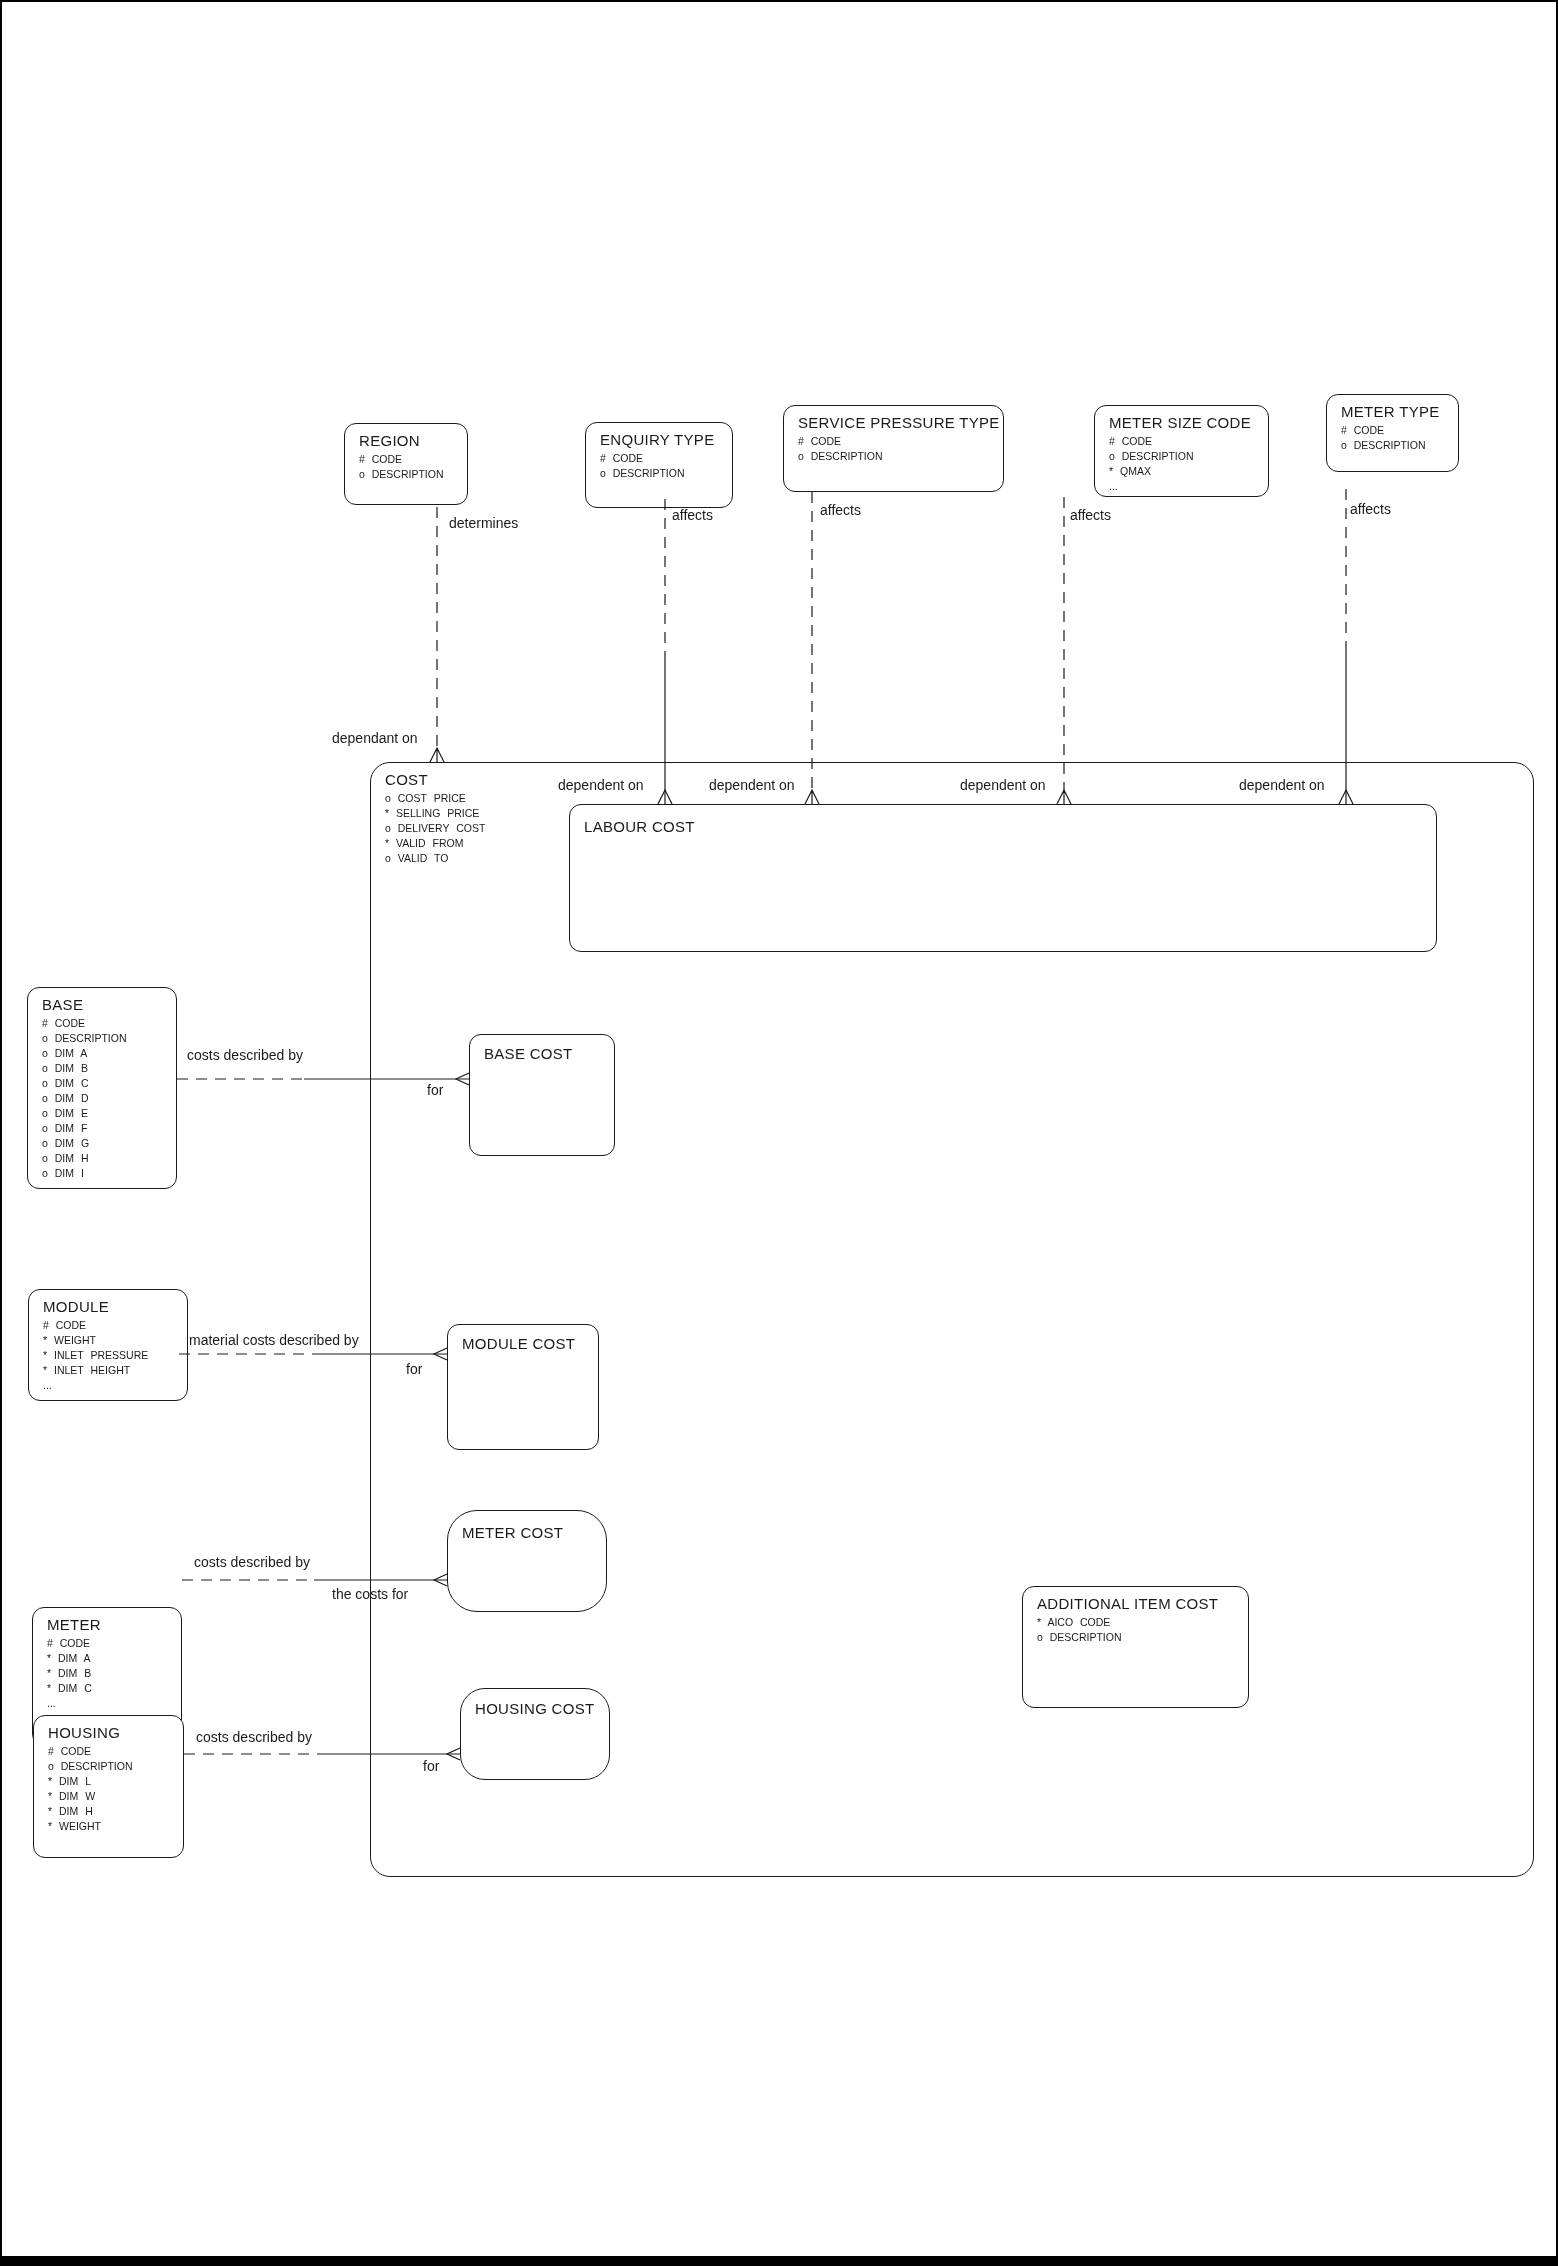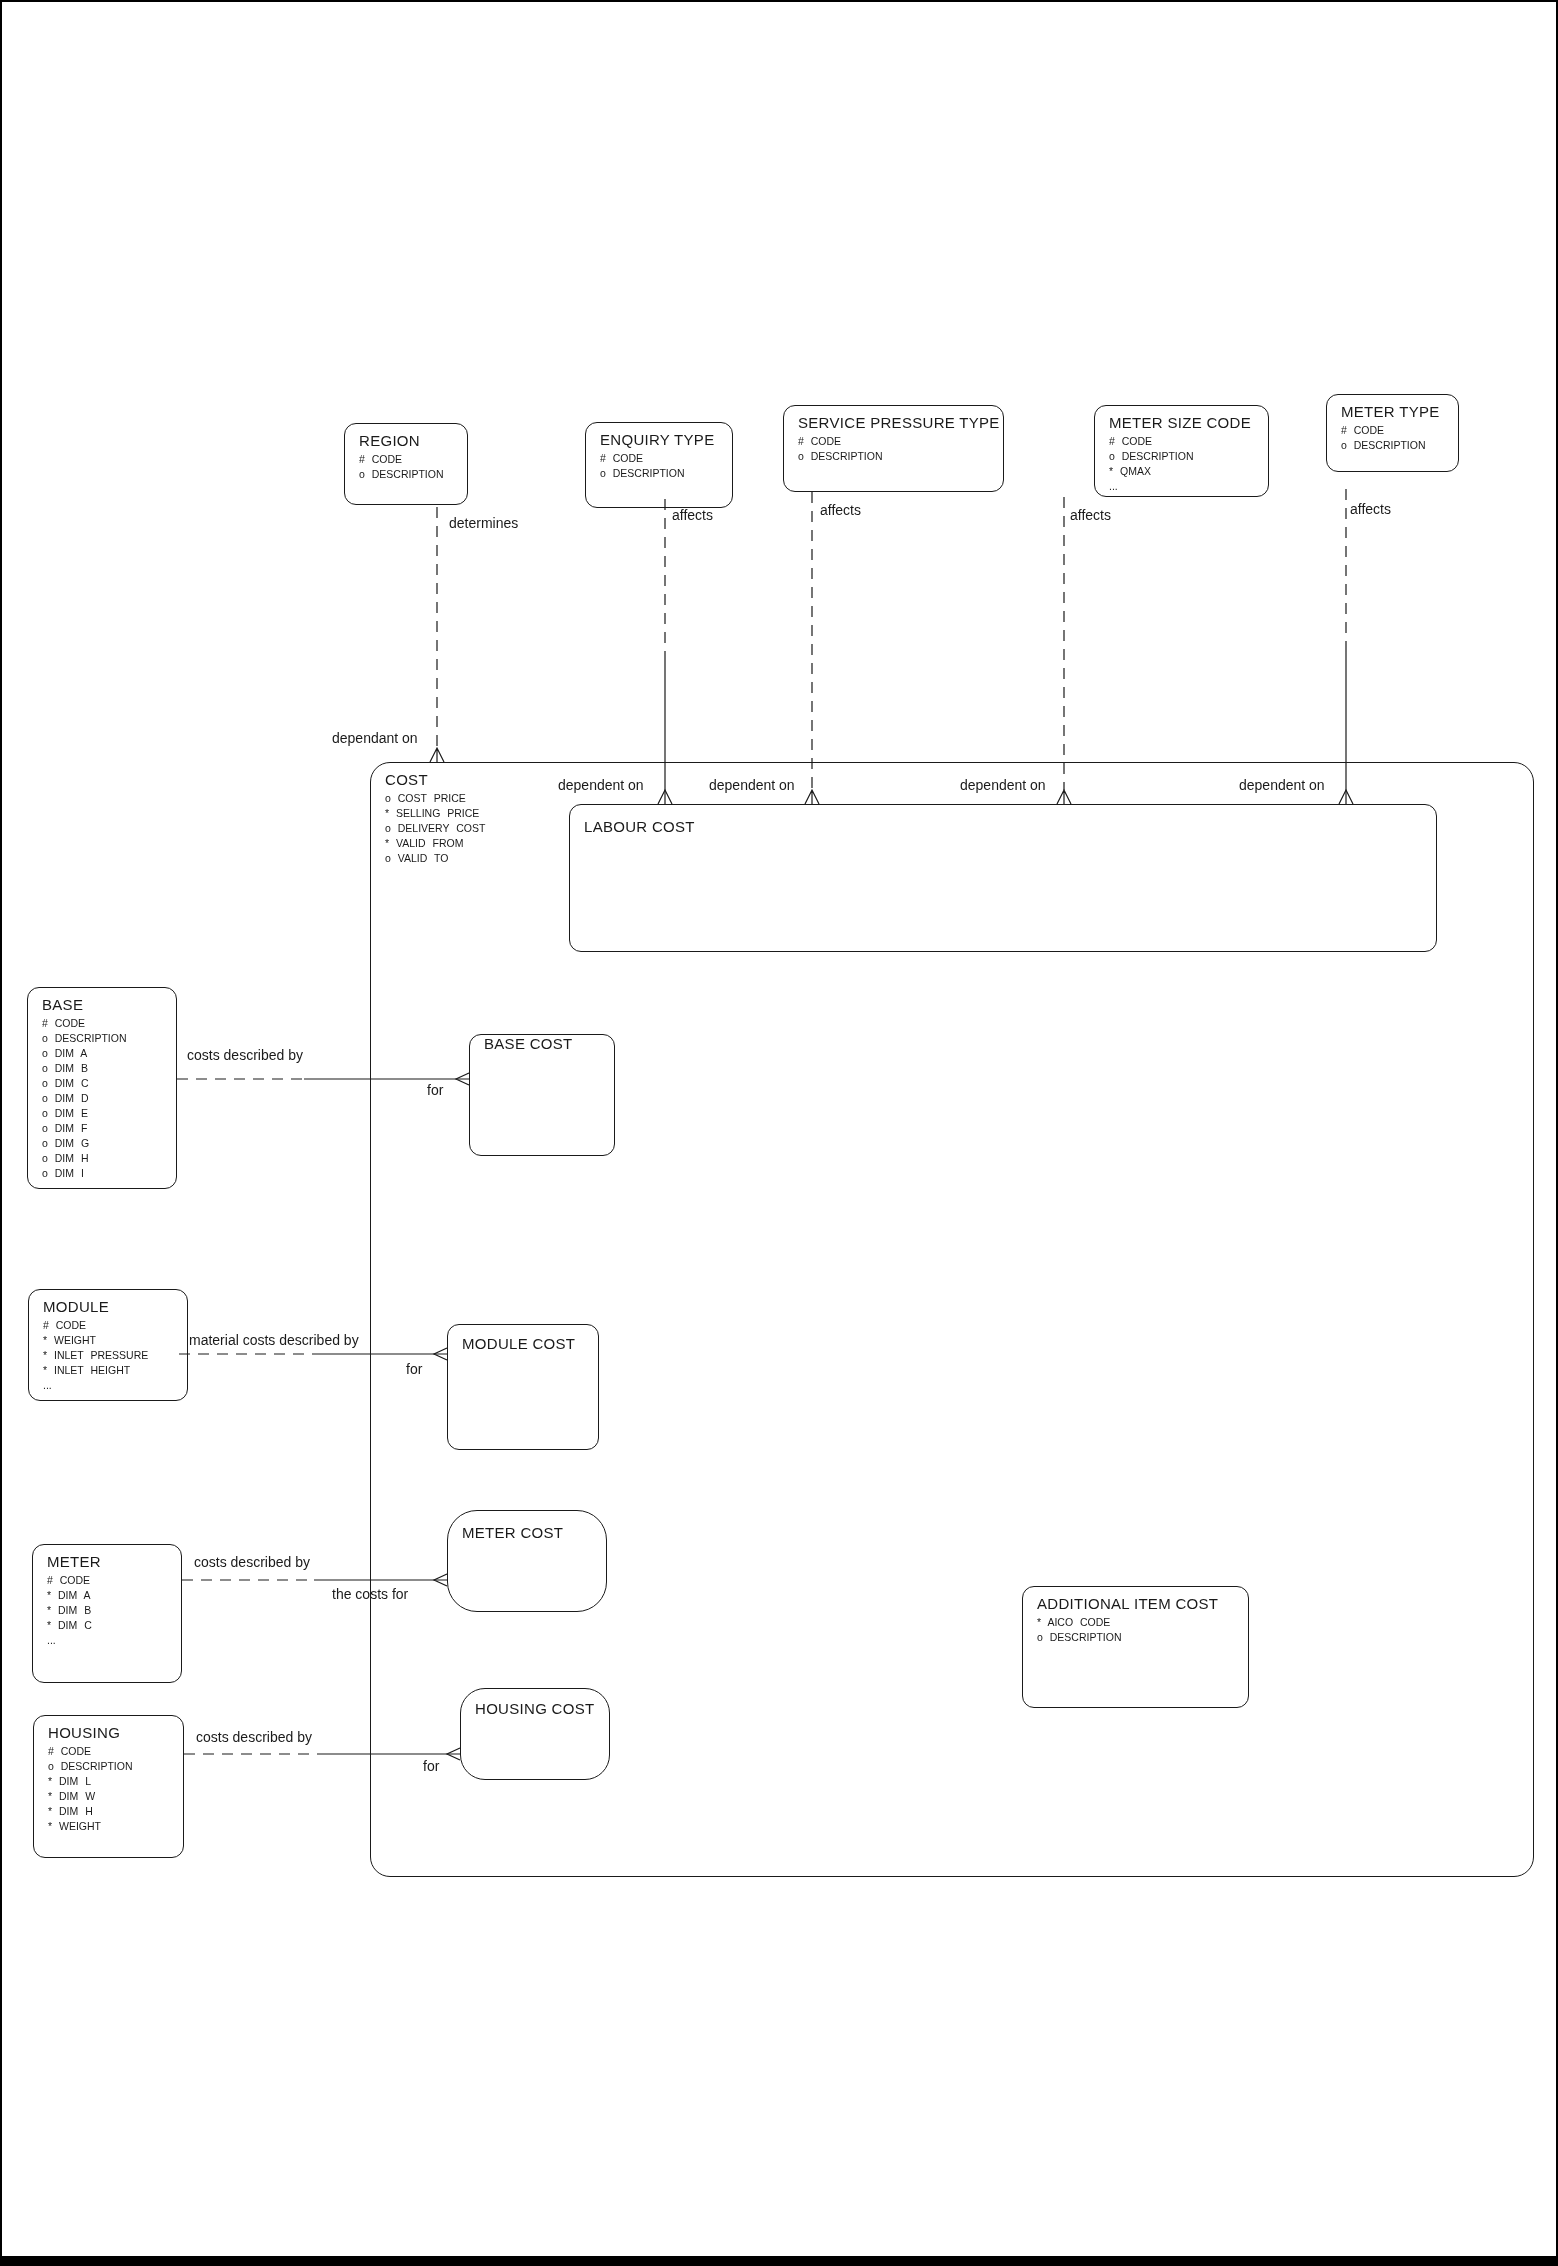--- a/index.html
+++ b/index.html
@@ -44,24 +44,24 @@
   #e-cost{background:transparent;border-radius:20px;}
   
   #e-region{left:342px;top:421px;width:124px;height:82px;}
   #e-enquiry{left:583px;top:420px;width:148px;height:86px;}
   #e-service{left:781px;top:403px;width:221px;height:87px;}
   #e-metersize{left:1052px;top:403px;width:175px;height:92px;margin-left:40px;}
   #e-metertype{left:1324px;top:392px;width:133px;height:78px;}
   #e-cost{left:368px;top:760px;width:1164px;height:1115px;}
   #e-labour{left:567px;top:802px;width:868px;height:148px;padding-top:13px;}
   #e-base{left:25px;top:985px;width:150px;height:202px;}
-  #e-basecost{left:467px;top:1032px;width:146px;height:122px;padding-top:0;}
+  #e-basecost{left:467px;top:1032px;width:146px;height:122px;padding-top:10px;}
   #e-module{left:26px;top:1287px;width:160px;height:112px;}
   #e-modulecost{left:445px;top:1322px;width:152px;height:126px;padding-top:10px;}
-  #e-meter{left:30px;top:1542px;width:150px;height:139px;}
+  #e-meter{left:30px;top:1605px;width:150px;height:139px;}
   #e-metercost{left:445px;top:1508px;width:160px;height:102px;padding-top:13px;border-radius:30px;}
   #e-housing{left:31px;top:1713px;width:151px;height:143px;}
   #e-housingcost{left:458px;top:1686px;width:150px;height:92px;padding-top:11px;border-radius:25px;}
   #e-aico{left:1020px;top:1584px;width:227px;height:122px;}
   
   .lines{
     position:absolute;left:0;top:0;width:1558px;height:2266px;
     pointer-events:none;
   }
   

